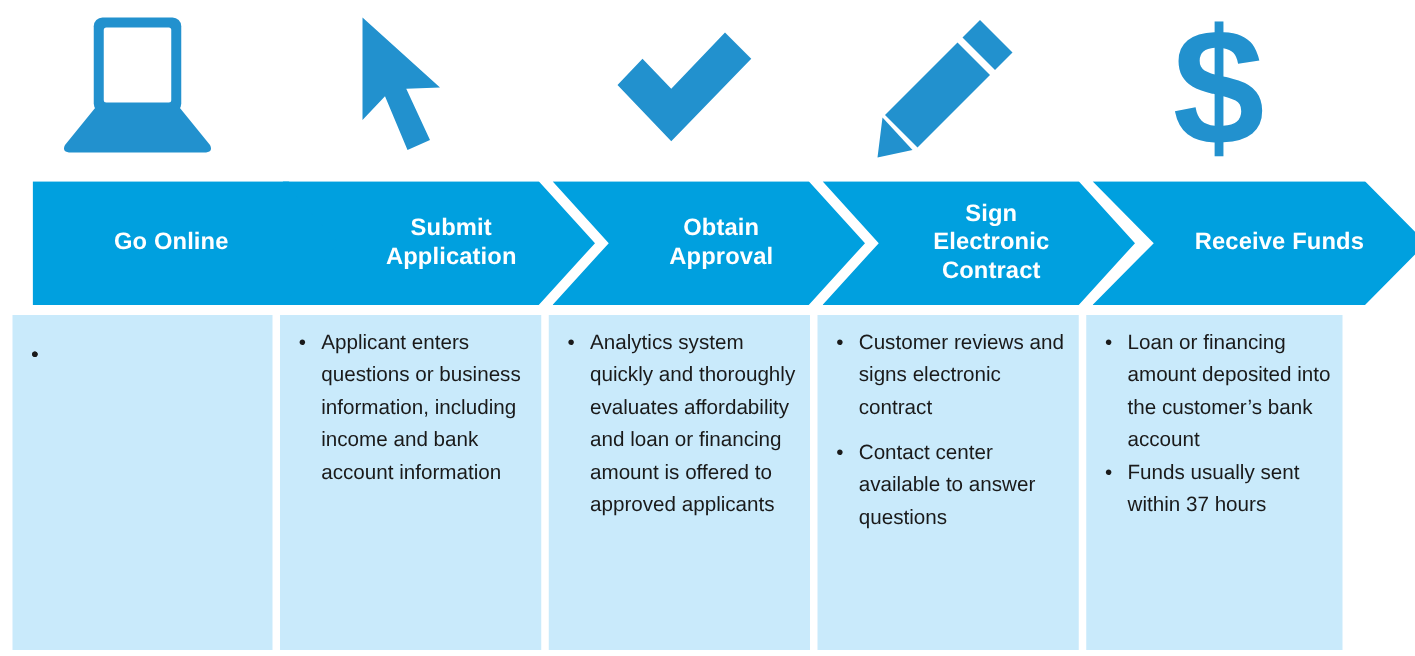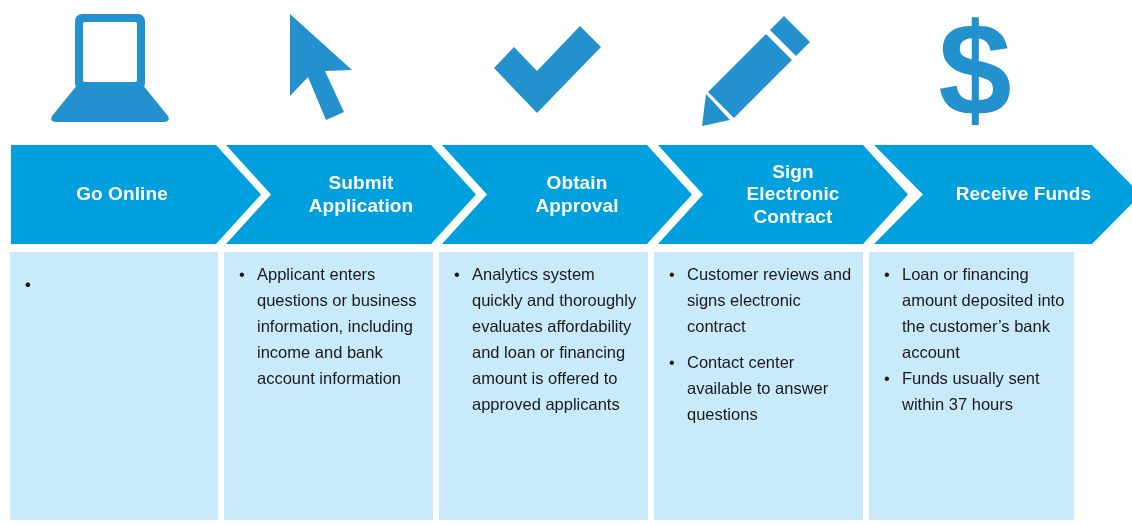--- a/index.html
+++ b/index.html
@@ -161,21 +161,21 @@
     <div class="icon-cell" style="left:870px;">
       <svg width="100" height="120" viewBox="0 0 100 120" aria-hidden="true">
         <text x="50" y="105" font-family="Liberation Sans, sans-serif" font-size="132" font-weight="bold" fill="#2291ce" text-anchor="middle">$</text>
       </svg>
     </div>
 
   </div>
 
   <div id="chevron-band">
 
-    <div class="chev chev-first" style="left:1px;">
+    <div class="chev chev-first" style="left:16px;">
       <span class="chev-label">Go Online</span>
     </div>
 
     <div class="chev chev-mid" style="left:216px;">
       <span class="chev-label">Submit
 Application</span>
     </div>
 
     <div class="chev chev-mid" style="left:432px;">
       <span class="chev-label">Obtain

